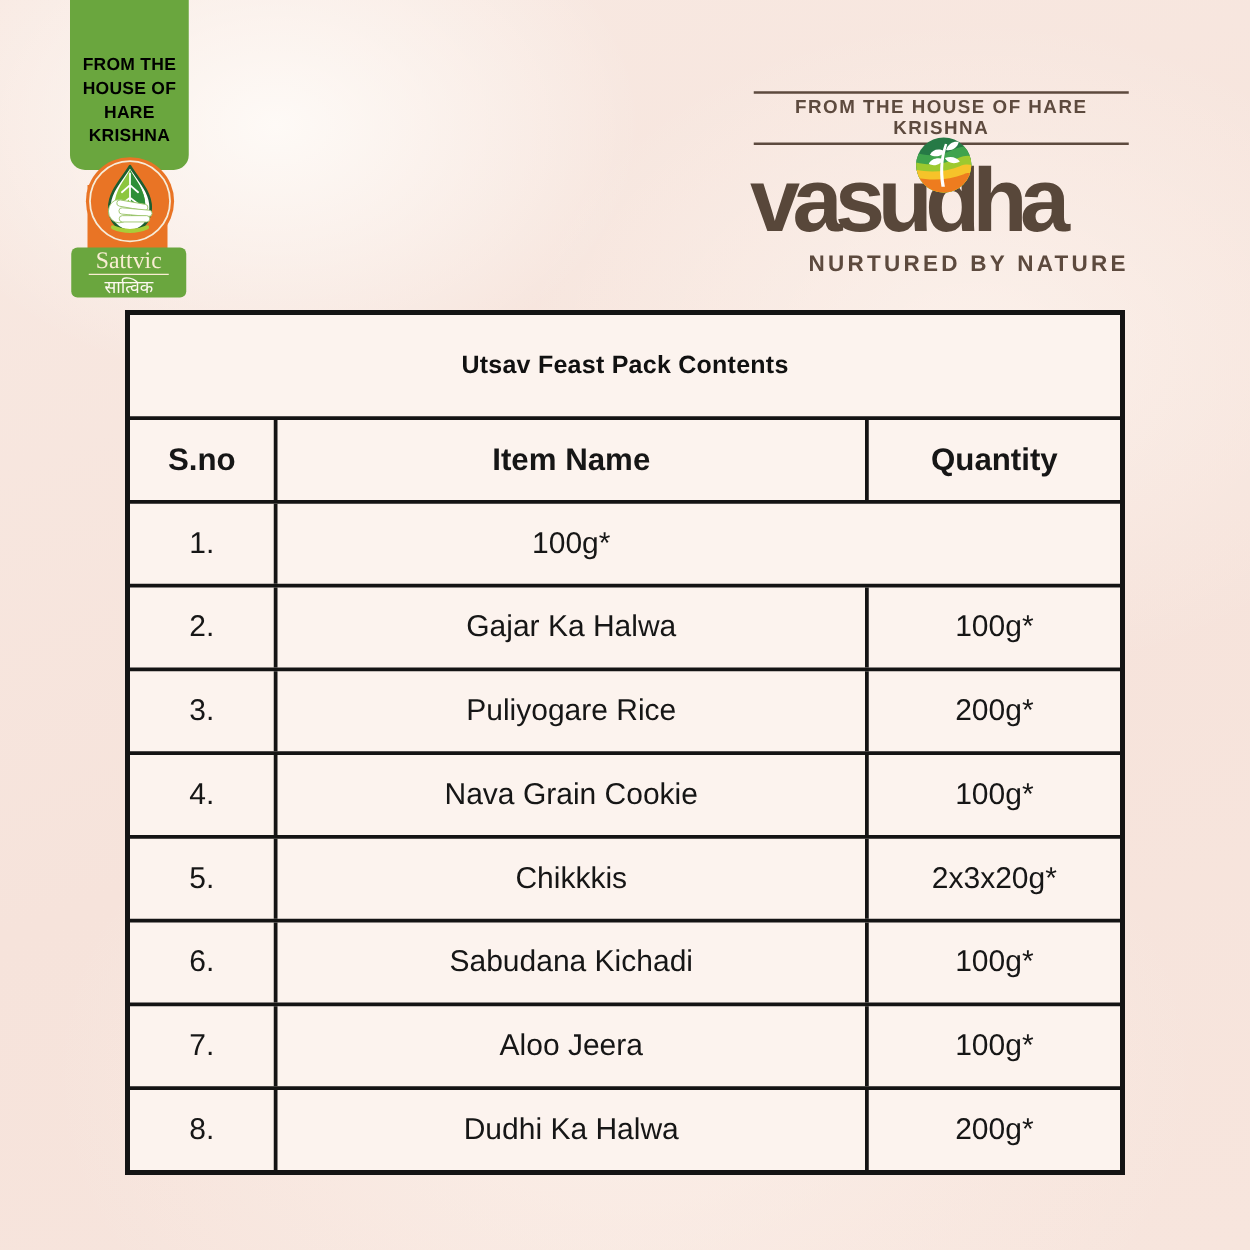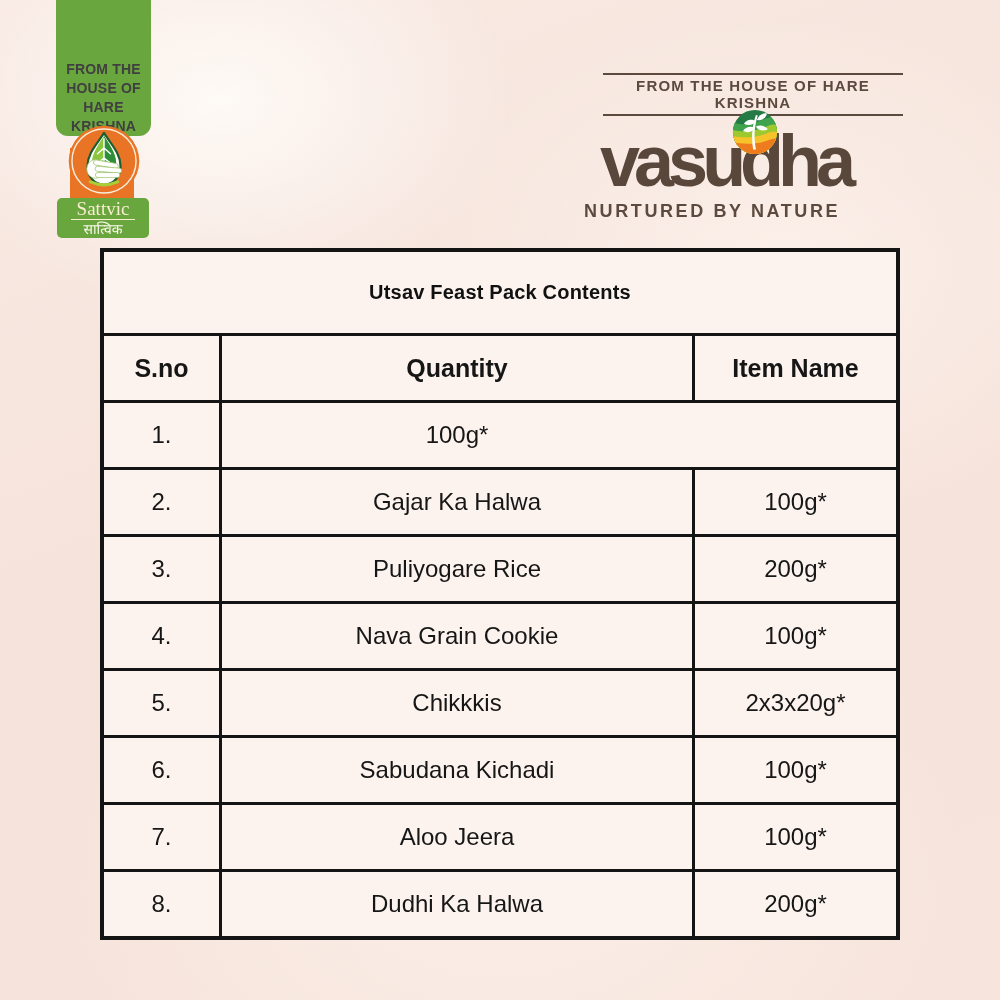--- a/index.html
+++ b/index.html
@@ -10,22 +10,22 @@
       radial-gradient(420px 300px at 22% 10%, rgba(255,253,250,.85), rgba(255,253,250,0) 70%),
       radial-gradient(520px 380px at 78% 28%, rgba(255,250,245,.55), rgba(255,250,245,0) 70%),
       radial-gradient(640px 440px at 50% 86%, rgba(253,244,238,.65), rgba(253,244,238,0) 72%),
       linear-gradient(160deg,#f8e9e2 0%,#f6e3db 55%,#f7e5dd 100%);
   }
 
   
   .badge{position:absolute;left:56px;top:0;width:95px;height:245px;}
   .badge-top{
     position:absolute;left:0;top:0;width:95px;height:136px;background:#6aa63e;
-    border-radius:0 0 12px 12px;box-sizing:border-box;padding-top:60px;
-    text-align:center;color:#404040;font-weight:bold;font-size:14px;line-height:19px;letter-spacing:.2px;
+    border-radius:0 0 12px 12px;box-sizing:border-box;padding-top:42px;
+    text-align:center;color:#000000;font-weight:bold;font-size:14px;line-height:19px;letter-spacing:.2px;
   }
   .badge-tab{position:absolute;left:14px;top:148px;width:64px;height:58px;background:#e97425;}
   .badge-sattvic{
     position:absolute;left:1px;top:198px;width:92px;height:40px;background:#6aa63e;
     border-radius:5px;text-align:center;box-sizing:border-box;padding-top:1px;
   }
   .sattvic-name{font-family:"Liberation Serif",serif;font-weight:normal;font-size:19px;line-height:20px;color:#f9edd2;}
   .sattvic-rule{width:64px;height:1px;background:#f9edd2;margin:0 auto 1px auto;}
   .sattvic-dev{font-size:14px;line-height:16px;color:#fdf9ef;}
   .badge-circle{position:absolute;left:12px;top:125px;width:72px;height:72px;}
@@ -35,21 +35,21 @@
   .tagline-top-inner{
     display:inline-block;border-top:2px solid #5d4a3e;border-bottom:2px solid #5d4a3e;
     padding:2px 6px 3px 6px;font-size:15px;font-weight:bold;letter-spacing:1.2px;color:#5d4a3e;
   }
   .wordmark{
     position:absolute;left:600px;top:125px;width:306px;text-align:left;
     font-size:72px;line-height:72px;font-weight:bold;letter-spacing:-6px;color:#58473a;z-index:1;
   }
   .earth{position:absolute;left:732px;top:109px;width:46px;height:46px;z-index:2;}
   .tagline-bottom{
-    position:absolute;left:584px;top:201px;width:300px;text-align:left;
+    position:absolute;left:603px;top:201px;width:300px;text-align:right;
     font-size:18px;font-weight:bold;letter-spacing:2.6px;color:#5d4a3e;
   }
 
   
   .feast-table{
     position:absolute;left:100px;top:248px;width:800px;box-sizing:border-box;
     border:4px solid #141414;background:#fcf3ee;color:#161616;
   }
   .t-title{
     height:81px;display:flex;align-items:center;justify-content:center;
@@ -123,22 +123,22 @@
       </g>
     </g>
   </svg>
   <div class="tagline-bottom">NURTURED BY NATURE</div>
 
   <div class="feast-table">
     <div class="t-title">Utsav Feast Pack Contents</div>
 
     <div class="t-row t-head">
       <div class="t-cell">S.no</div>
+      <div class="t-cell">Item Name</div>
       <div class="t-cell">Quantity</div>
-      <div class="t-cell">Item Name</div>
     </div>
 
     <div class="t-row">
       <div class="t-cell">1.</div>
       <div class="t-cell">100g*</div>
     </div>
     <div class="t-row">
       <div class="t-cell">2.</div>
       <div class="t-cell">Gajar Ka Halwa</div>
       <div class="t-cell">100g*</div>

